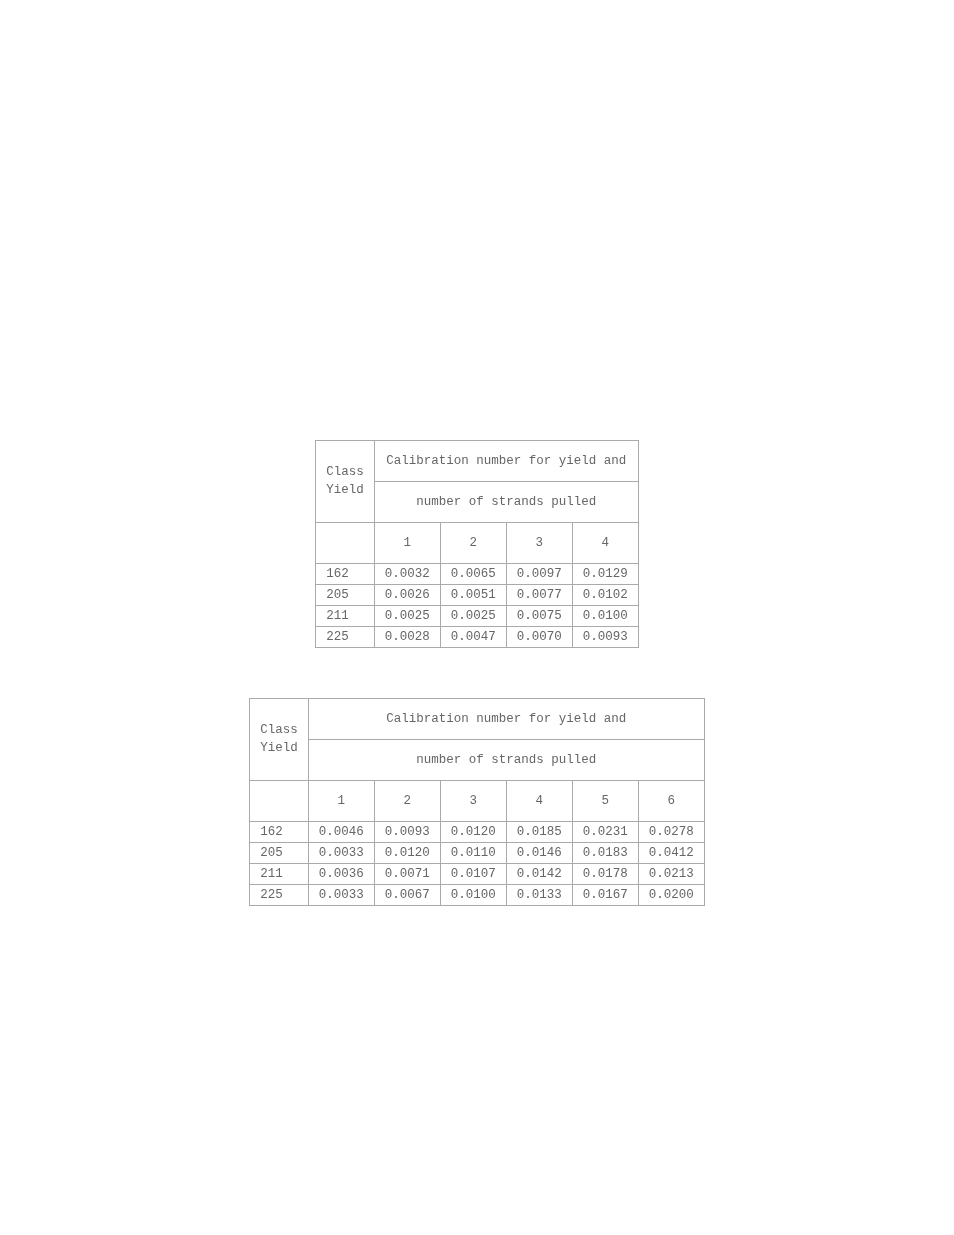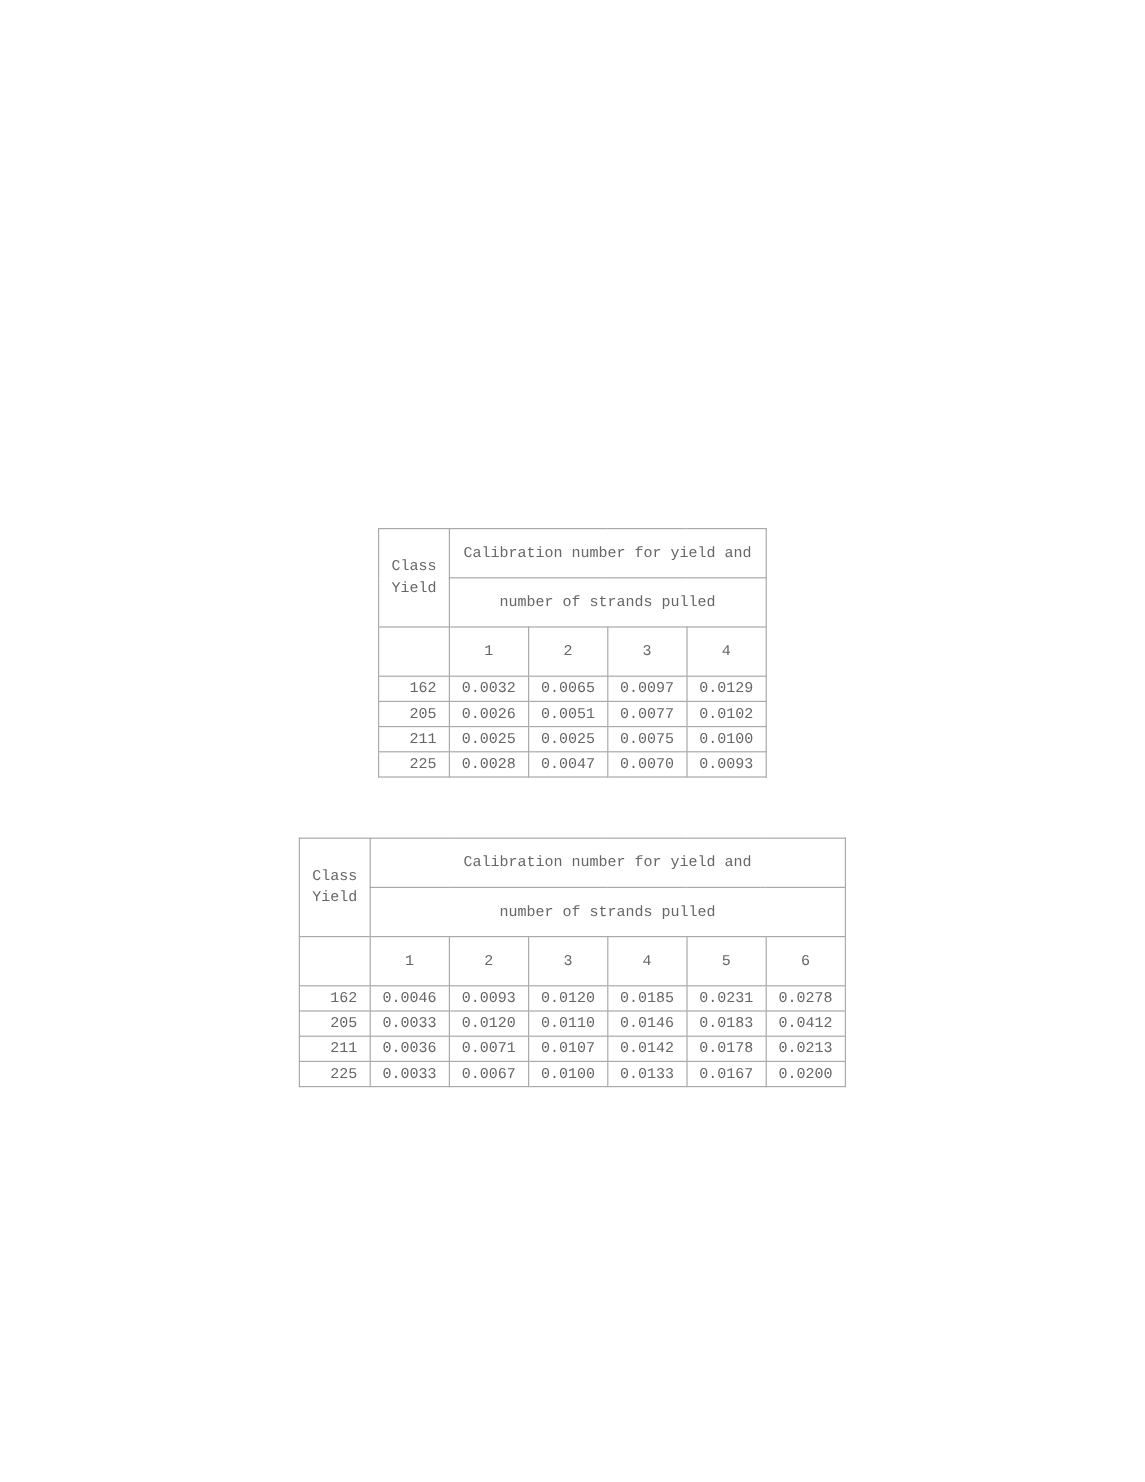--- a/index.html
+++ b/index.html
@@ -56,21 +56,21 @@
 
     .class-yield-cell {
       text-align: left;
       vertical-align: middle;
       border: 1px solid #aaaaaa;
       padding: 3px 10px;
       line-height: 1.4;
     }
 
     .data-row td {
-      text-align: right;
+      text-align: left;
     }
   </style>
 </head>
 <body>
 
 <div class="page-content">
 
   <div class="table-wrapper">
     <table>
       <thead>

